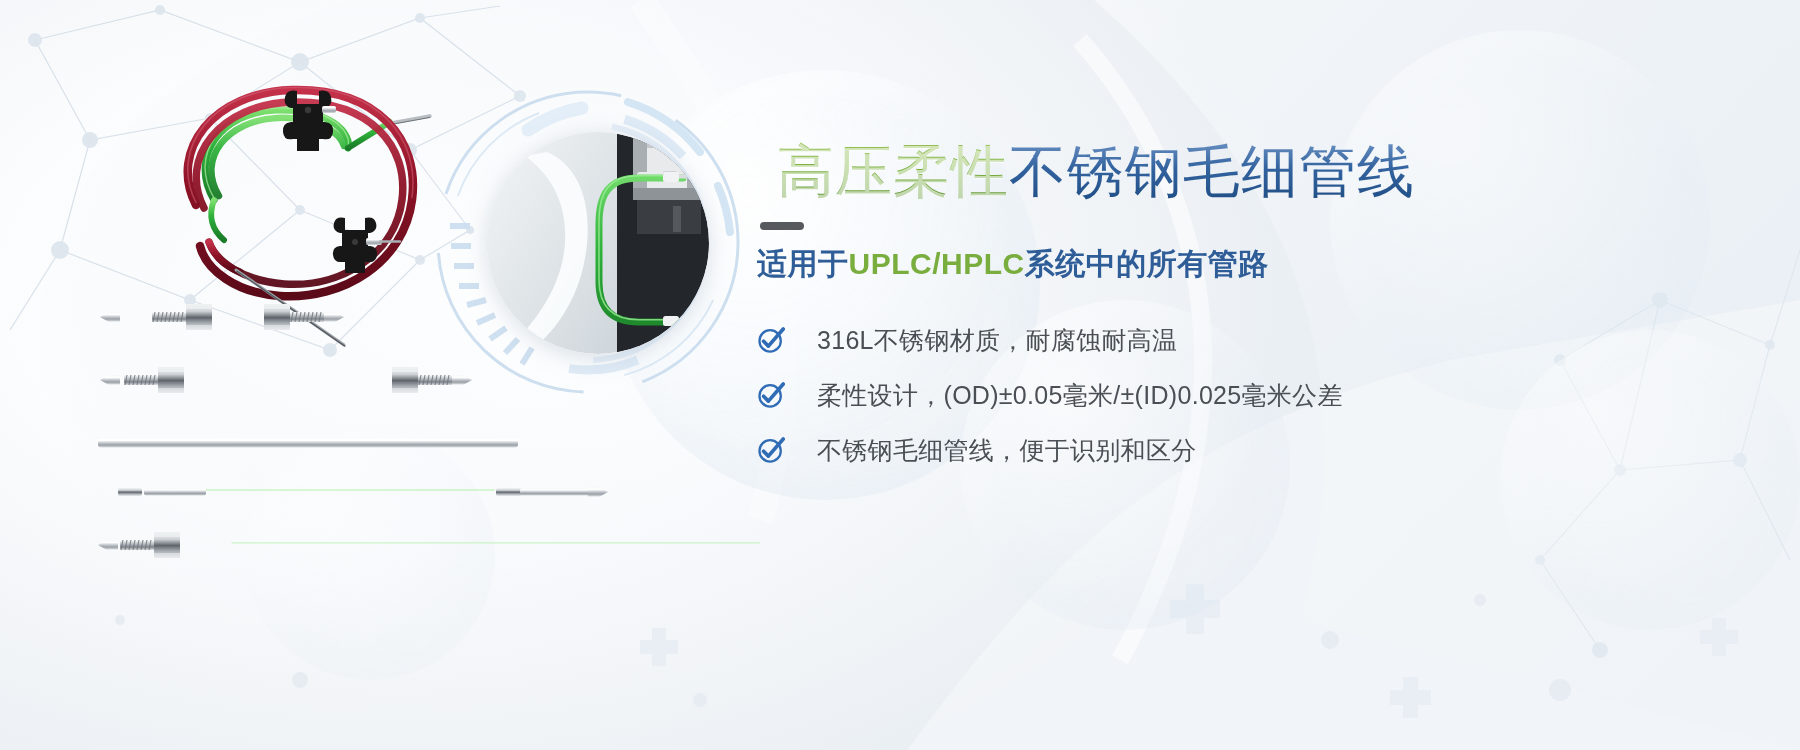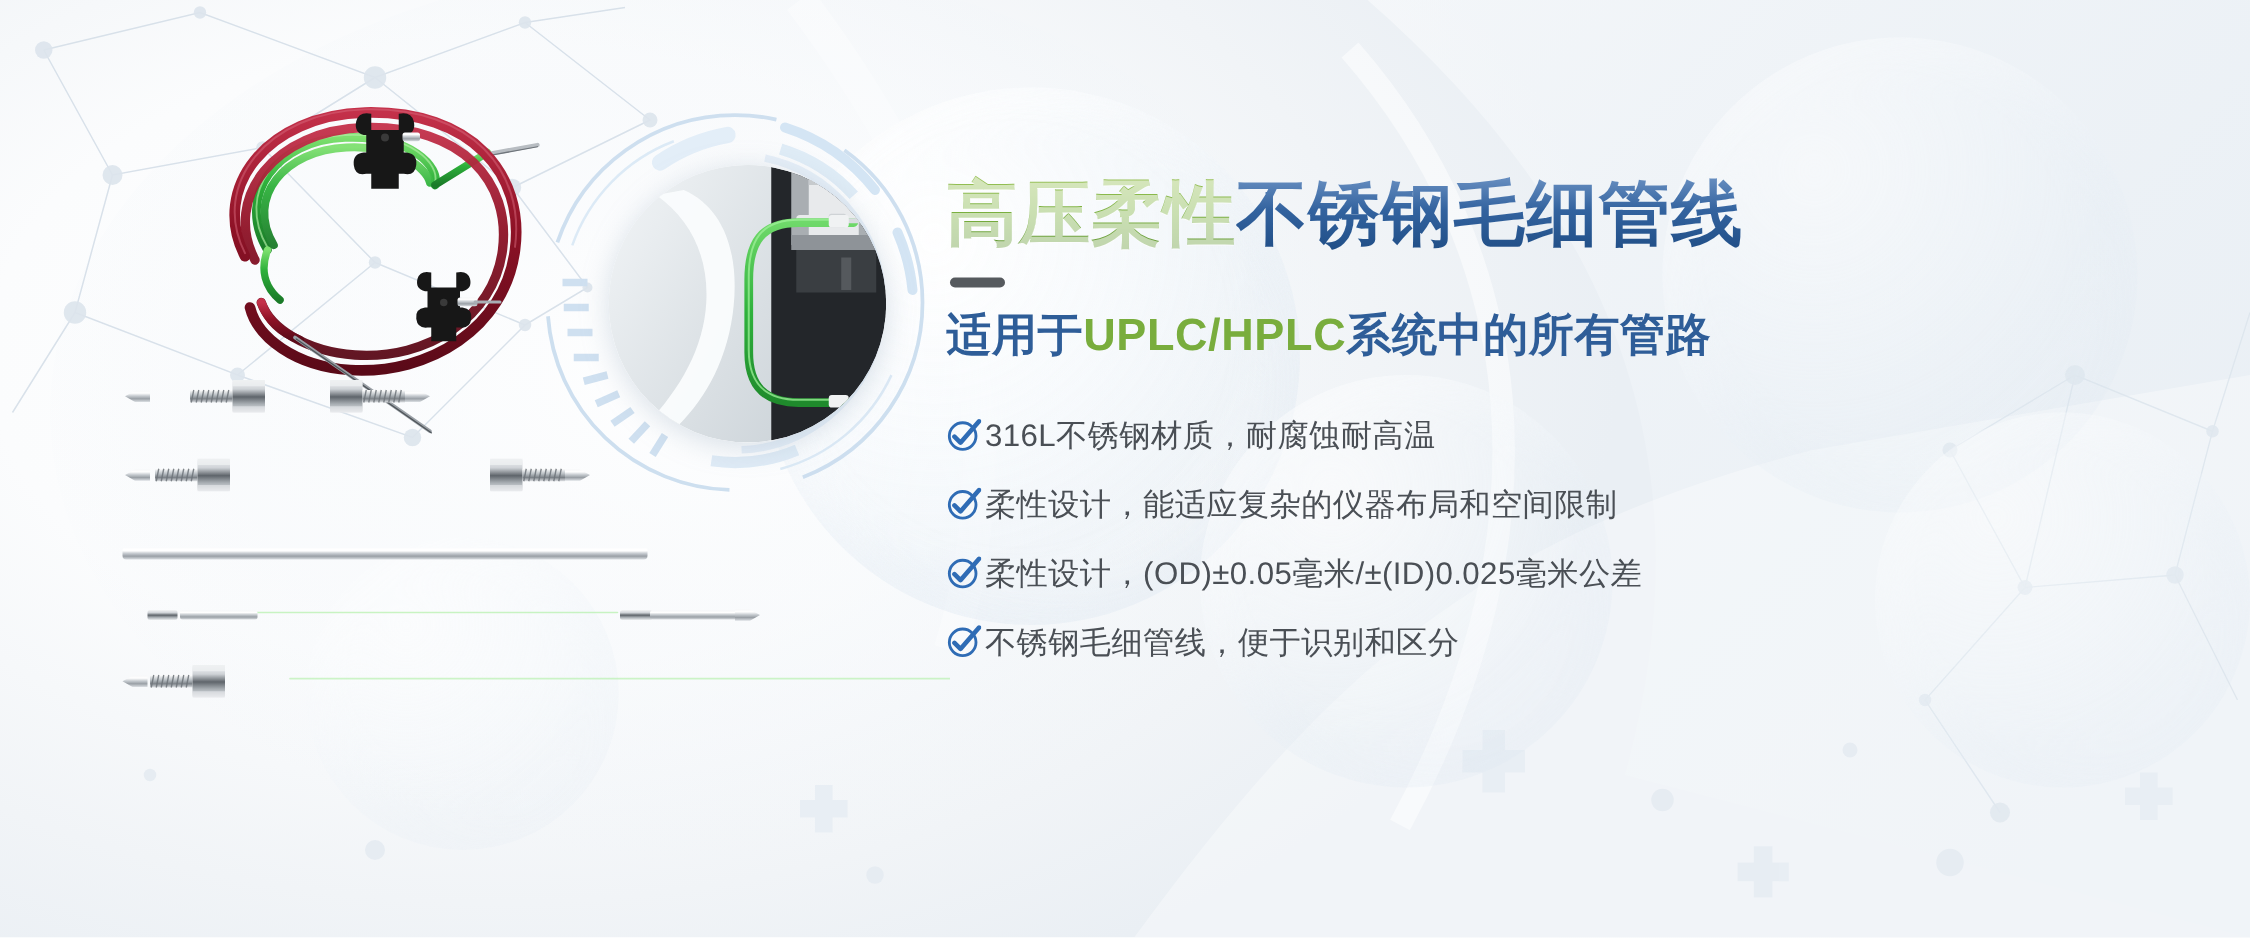--- a/index.html
+++ b/index.html
@@ -55,56 +55,57 @@
   .products svg { width: 760px; height: 750px; display: block; }
 
   
   .content {
     position: absolute;
     left: 757px; top: 140px;
     width: 1000px;
   }
   .title {
     font-size: 57px;
-    font-weight: bold;
+    font-weight: normal;
     letter-spacing: 1px;
     line-height: 1.12;
     white-space: nowrap;
+    margin-left: 20px;
   }
   .title .t-green {
     background: linear-gradient(180deg, #9cc35a 0%, #7bb03f 48%, #5f9433 100%);
     -webkit-background-clip: text; background-clip: text;
     -webkit-text-fill-color: transparent; color: #76ab3c;
     text-shadow: 0 1px 0 rgba(255,255,255,.6);
   }
   .title .t-blue {
     background: linear-gradient(180deg, #6d93c4 0%, #33639f 45%, #1f4d85 100%);
     -webkit-background-clip: text; background-clip: text;
     -webkit-text-fill-color: transparent; color: #2c5b97;
   }
   .divider {
     width: 44px; height: 8px;
     border-radius: 4px;
     background: #565a5e;
     margin: 18px 0 14px 3px;
   }
   .subtitle {
-    font-size: 36px;
+    font-size: 30px;
     font-weight: bold;
     letter-spacing: .5px;
     color: #2e5d98;
     white-space: nowrap;
   }
   .subtitle .s-green { color: #79ad3d; }
 
   .bullets { margin-top: 28px; }
   .bullet {
     display: flex;
     align-items: center;
-    gap: 3px;
+    gap: 32px;
     height: 55px;
   }
   .check-icon { flex: 0 0 auto; width: 28px; height: 28px; display: block; }
   .bullet-text {
     font-size: 25px;
     color: #4a4f55;
     letter-spacing: .3px;
     white-space: nowrap;
   }
 </style>
@@ -434,27 +435,20 @@
     <ul class="bullets">
 
       <li class="bullet">
         <svg class="check-icon" viewBox="0 0 32 32">
           <circle cx="15" cy="17" r="12.2" fill="none" stroke="#2f6cb5" stroke-width="2.6"></circle>
           <path d="M7.5,17.5 L13,23 L30,3.5" fill="none" stroke="#2f6cb5" stroke-width="4.2" stroke-linecap="round" stroke-linejoin="round"></path>
         </svg>
         <span class="bullet-text">316L不锈钢材质，耐腐蚀耐高温</span>
       </li>
 
-      <li class="bullet">
-        <svg class="check-icon" viewBox="0 0 32 32">
-          <circle cx="15" cy="17" r="12.2" fill="none" stroke="#2f6cb5" stroke-width="2.6"></circle>
-          <path d="M7.5,17.5 L13,23 L30,3.5" fill="none" stroke="#2f6cb5" stroke-width="4.2" stroke-linecap="round" stroke-linejoin="round"></path>
-        </svg>
-        <span class="bullet-text">柔性设计，能适应复杂的仪器布局和空间限制</span>
-      </li>
 
       <li class="bullet">
         <svg class="check-icon" viewBox="0 0 32 32">
           <circle cx="15" cy="17" r="12.2" fill="none" stroke="#2f6cb5" stroke-width="2.6"></circle>
           <path d="M7.5,17.5 L13,23 L30,3.5" fill="none" stroke="#2f6cb5" stroke-width="4.2" stroke-linecap="round" stroke-linejoin="round"></path>
         </svg>
         <span class="bullet-text">柔性设计，(OD)±0.05毫米/±(ID)0.025毫米公差</span>
       </li>
 
       <li class="bullet">

